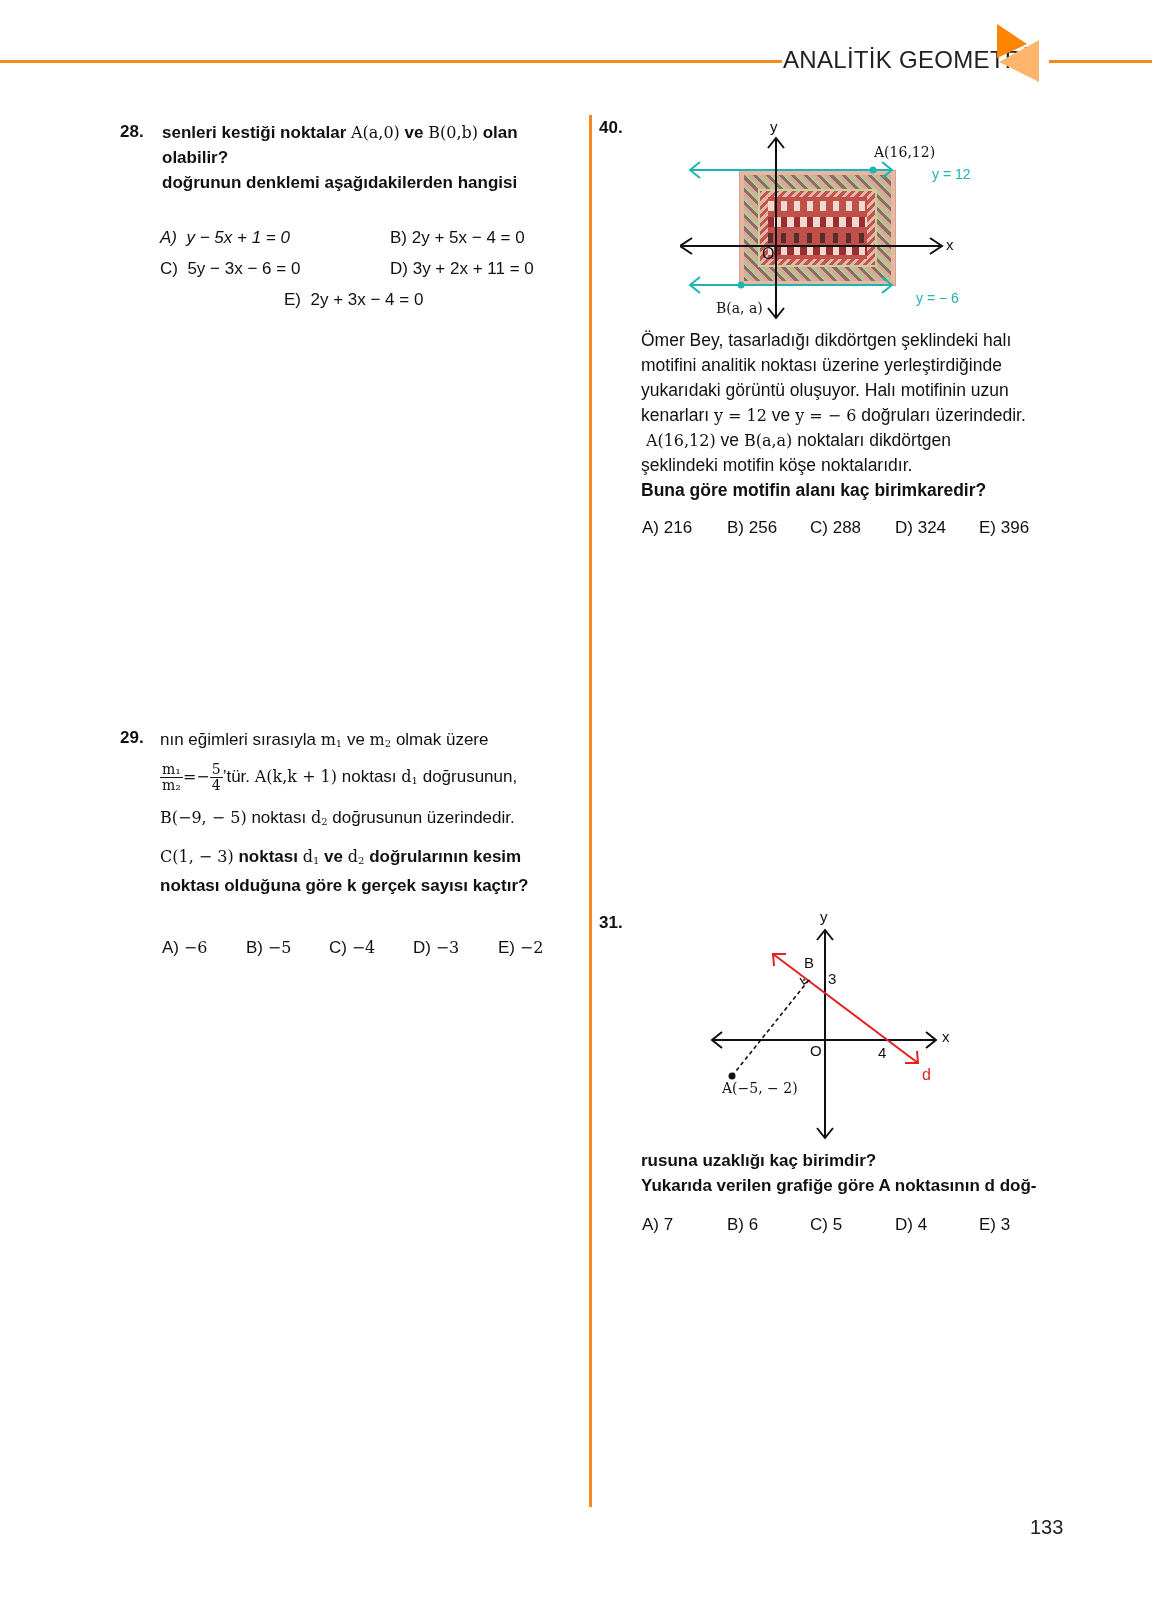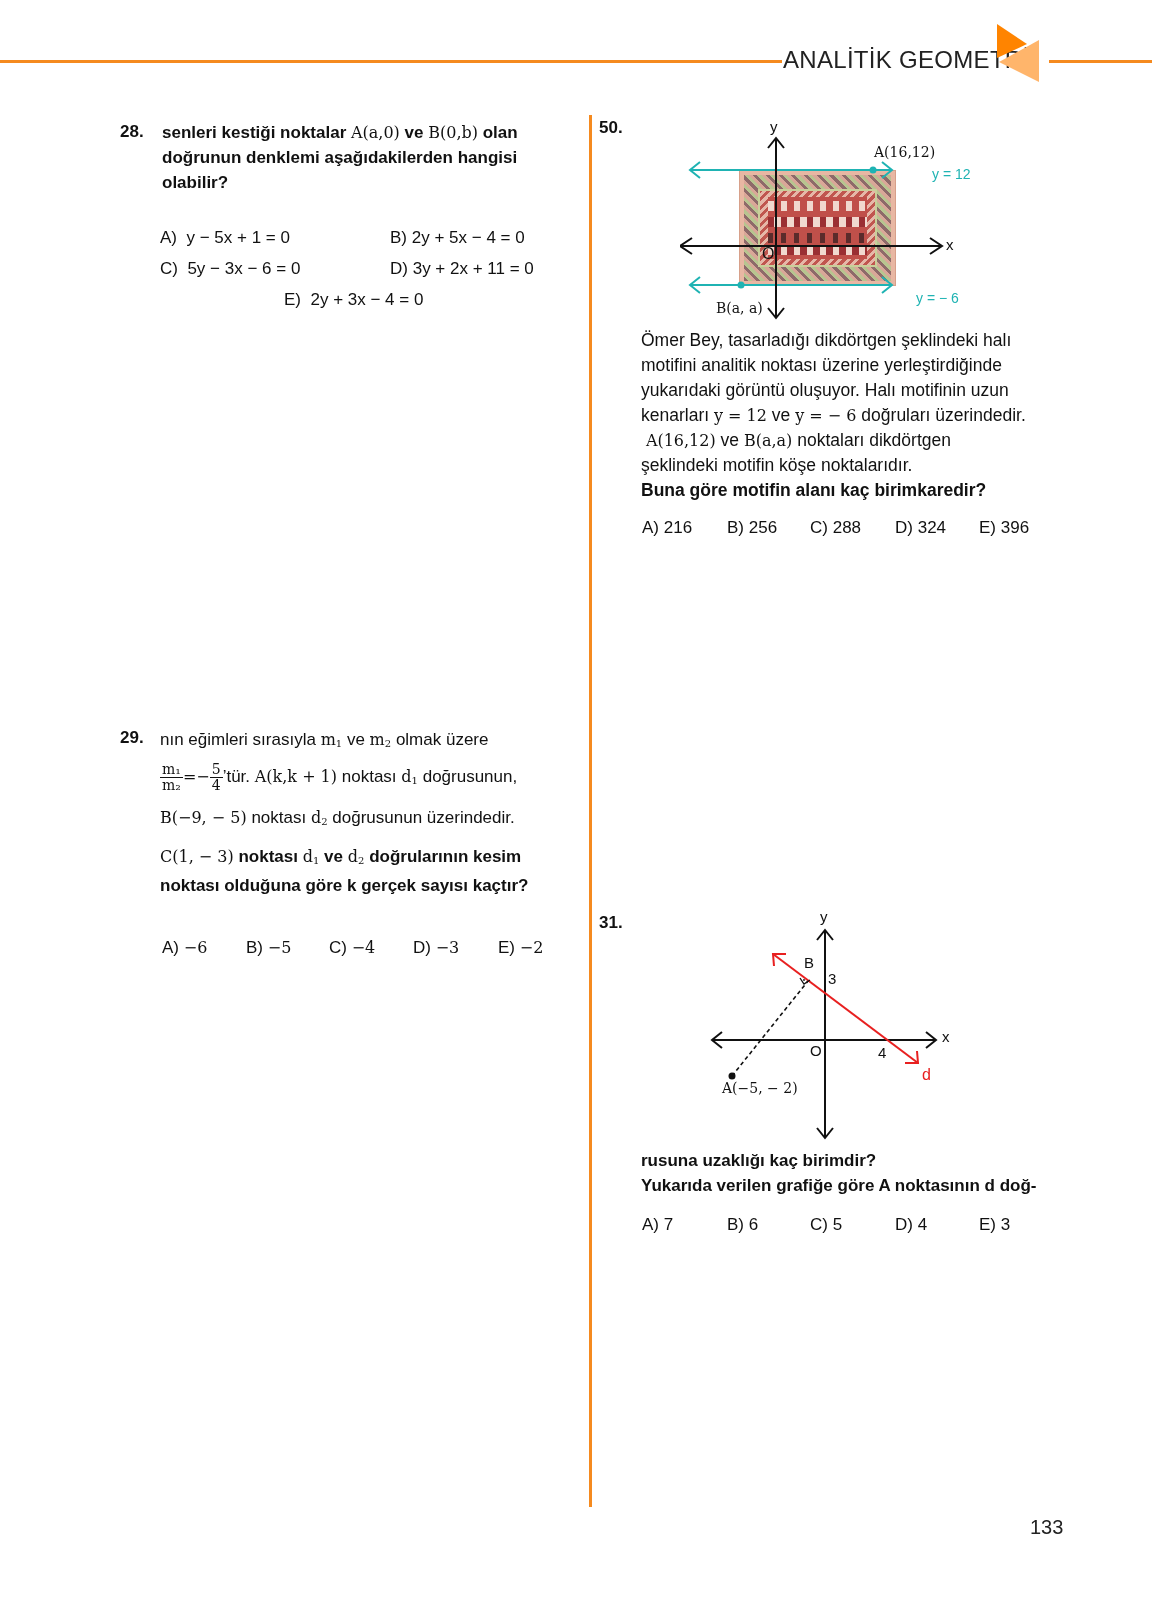--- a/index.html
+++ b/index.html
@@ -36,24 +36,24 @@
 <div>
   <div class="qnum" style="left:120px; top:122px;">28.</div>
   <div class="qtext" style="left:162px; top:120px; width:420px;">
     <div>
       <span class="b">senleri kestiği noktalar</span>
       <span class="m">A(a,0)</span>
       <span class="b">ve</span>
       <span class="m">B(0,b)</span>
       <span class="b">olan</span>
     </div>
+    <div class="b">olabilir?</div>
     <div class="b">doğrunun denklemi aşağıdakilerden hangisi</div>
-    <div class="b">olabilir?</div>
-  </div>
-  <div class="opt" style="left:160px; top:228px;"><span>A)</span>&nbsp; <span>y − 5x + 1 = 0</span></div>
+  </div>
+  <div class="opt" style="left:160px; top:228px;font-style:italic;"><span>A)</span>&nbsp; <span>y − 5x + 1 = 0</span></div>
   <div class="opt" style="left:390px; top:228px;"><span>B)</span> <span>2y + 5x − 4 = 0</span></div>
   <div class="opt" style="left:160px; top:259px;"><span>C)</span>&nbsp; <span>5y − 3x − 6 = 0</span></div>
   <div class="opt" style="left:390px; top:259px;"><span>D)</span> <span>3y + 2x + 11 = 0</span></div>
   <div class="opt" style="left:284px; top:290px;"><span>E)</span>&nbsp; <span>2y + 3x − 4 = 0</span></div>
 </div>
 
 <div>
   <div class="qnum" style="left:120px; top:728px;">29.</div>
   <div class="qtext" style="left:160px; top:725px; width:430px; line-height:29px;">
     <div>
@@ -87,21 +87,21 @@
     <div class="b" style="line-height:25px;">noktası olduğuna göre k gerçek sayısı kaçtır?</div>
   </div>
   <div class="opt" style="left:162px; top:938px;"><span>A)</span> <span class="m">−6</span></div>
   <div class="opt" style="left:246px; top:938px;"><span>B)</span> <span class="m">−5</span></div>
   <div class="opt" style="left:329px; top:938px;"><span>C)</span> <span class="m">−4</span></div>
   <div class="opt" style="left:413px; top:938px;"><span>D)</span> <span class="m">−3</span></div>
   <div class="opt" style="left:498px; top:938px;"><span>E)</span> <span class="m">−2</span></div>
 </div>
 
 <div>
-  <div class="qnum" style="left:599px; top:118px;">50.</div>
+  <div class="qnum" style="left:599px; top:118px;">40.</div>
 
   <div class="abs" style="left:680px; top:118px; width:320px; height:210px;">
 
     <div class="abs" style="left:59px; top:52px; width:155px; height:114px; background:#e8b7a3; border:1px solid #d7a08a;">
       <div class="abs" style="left:4px; top:4px; right:4px; bottom:4px; background:repeating-linear-gradient(45deg,#8e6a6a 0 3px,#b8c490 3px 6px,#d9a798 6px 9px);"></div>
       <div class="abs" style="left:18px; top:18px; right:18px; bottom:18px; background:repeating-linear-gradient(-45deg,#c0564f 0 3px,#e6b7a8 3px 6px); border:2px solid #c9cf9a;"></div>
       <div class="abs" style="left:28px; top:26px; right:28px; bottom:26px; background:#c0504a;">
         <div class="abs" style="left:0; right:0; top:4px; height:10px; background:repeating-linear-gradient(90deg,#f1d9cf 0 6px,#c0504a 6px 13px);"></div>
         <div class="abs" style="left:0; right:0; top:20px; height:10px; background:repeating-linear-gradient(90deg,#9a2f33 0 6px,#f1d9cf 6px 13px);"></div>
         <div class="abs" style="left:0; right:0; top:36px; height:10px; background:repeating-linear-gradient(90deg,#5a2b2b 0 5px,#c0504a 5px 13px);"></div>

